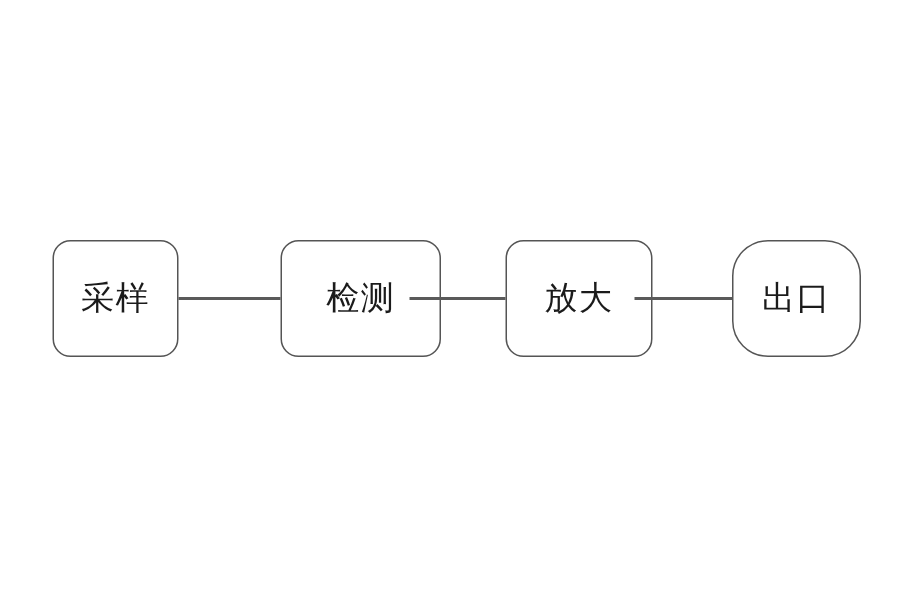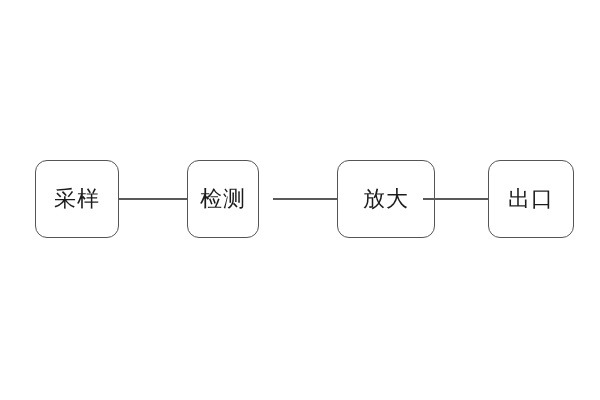--- a/index.html
+++ b/index.html
@@ -39,23 +39,23 @@
     letter-spacing: 1px;
     white-space: nowrap;
   }
   .connector {
     position: absolute;
     top: 198px;
     height: 2px;
     background: #5a5a5a;
   }
   #node-1 { left: 35px;  width: 84px; }
-  #node-2 { left: 187px; width: 72px; }
+  #node-2 { left: 187px; width: 107px; }
   #node-3 { left: 337px; width: 98px; }
-  #node-4 { left: 488px; width: 86px; }
+  #node-4 { left: 488px; width: 86px; border-radius: 24px; }
   #conn-1 { left: 119px; width: 68px; }
   #conn-2 { left: 273px; width: 64px; }
   #conn-3 { left: 423px; width: 65px; }
 </style>
 </head>
 <body>
 
 <div class="stage">
 
   <div class="node" id="node-1">

